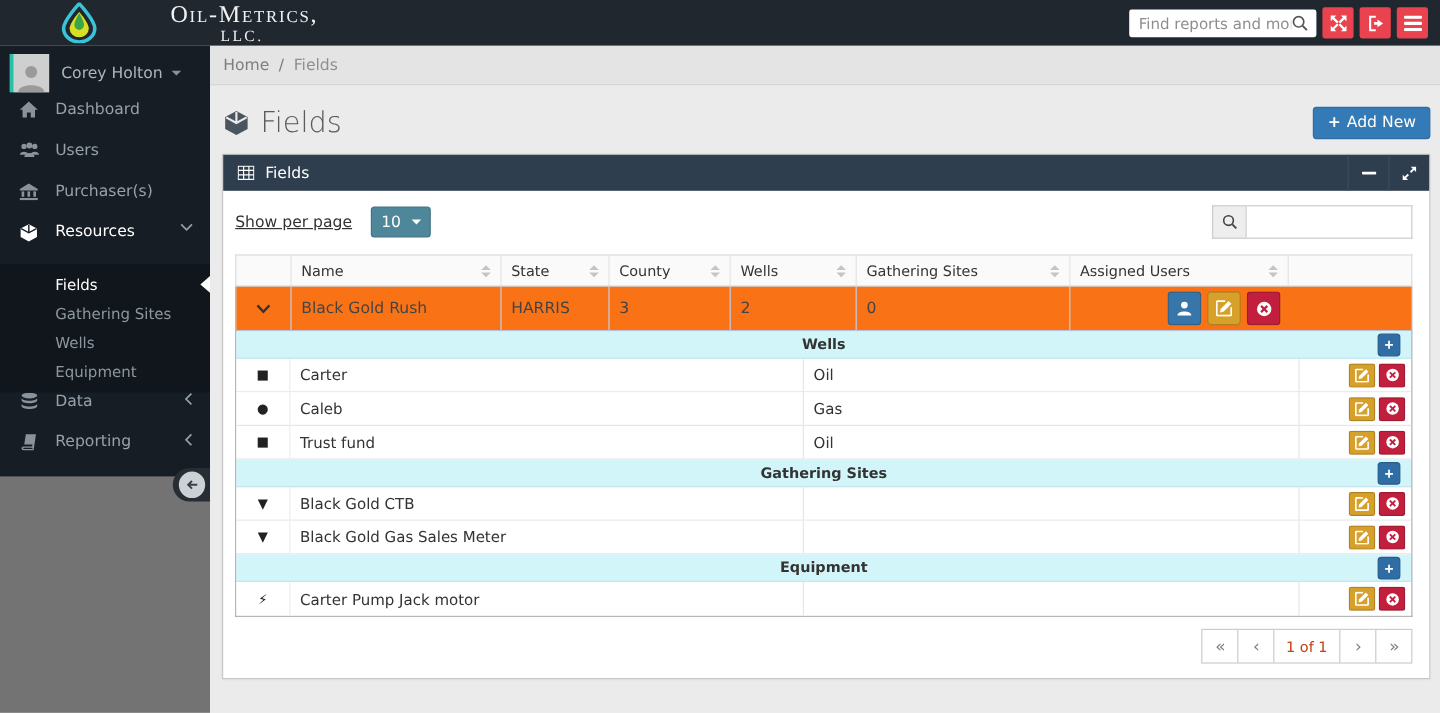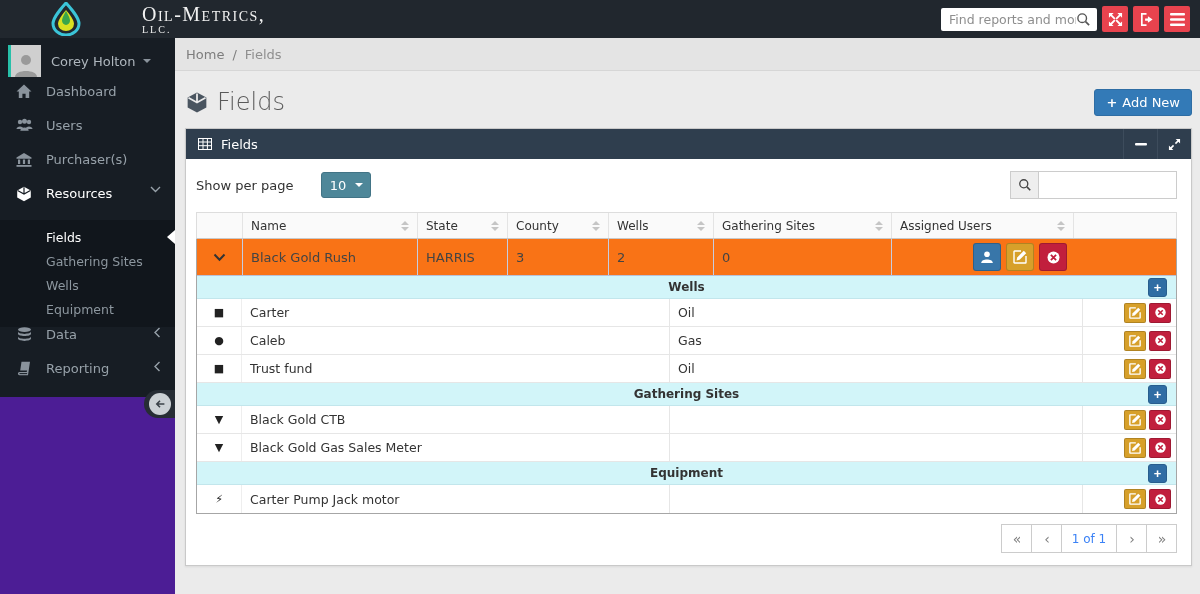--- a/index.html
+++ b/index.html
@@ -6,31 +6,31 @@
   html,body { width:1200px; height:594px; overflow:hidden; background:#ebebeb;
     font-family:"DejaVu Sans","Liberation Sans",sans-serif; font-size:13px; color:#444; }
 
   
   .topbar { position:absolute; left:0; top:0; width:1200px; height:38px; background:#21272e; z-index:30;
     display:flex; align-items:center; }
   .brand { display:flex; align-items:center; height:38px; width:300px; }
   .brand-icon { margin-left:46px; }
   .brand-text { margin-left:56px; color:#f1f1f1; font-family:"Liberation Serif","DejaVu Serif",serif; line-height:1; }
   .brand-name { font-size:20px; font-variant:small-caps; letter-spacing:1.5px; }
-  .brand-suffix { font-size:10px; letter-spacing:2px; text-align:left; margin-top:1px; padding-right:4px; }
+  .brand-suffix { font-size:13px; letter-spacing:2px; text-align:center; margin-top:1px; padding-right:4px; }
   .topbar-right { margin-left:auto; display:flex; align-items:center; gap:5px; padding-right:10px; }
   .top-search { display:flex; align-items:center; background:#fff; border-radius:2px; height:23px; width:156px; padding:0 6px 0 8px; }
   .top-search input { border:none; outline:none; flex:1; font-size:12.5px; color:#444; background:transparent; min-width:0;
     font-family:"DejaVu Sans","Liberation Sans",sans-serif; }
   .top-search input::placeholder { color:#8e8e8e; }
   .top-btn { width:26px; height:26px; background:#e8434e; border:none; border-radius:2px; display:flex;
     align-items:center; justify-content:center; cursor:pointer; }
 
   
-  .sidebar { position:absolute; left:0; top:38px; width:175px; height:556px; background:#4c1d95; z-index:20; }
+  .sidebar { position:absolute; left:0; top:38px; width:175px; height:556px; background:#737373; z-index:20; }
   .side-menu { background:#171d24; padding-bottom:2px; }
   .user-row { display:flex; align-items:center; padding:7px 8px 7px 8px; }
   .avatar-wrap { display:flex; height:32px; }
   .avatar-accent { width:3px; background:#27c0a9; }
   .avatar { width:30px; height:32px; background:#cfcfcf; display:flex; align-items:flex-end; justify-content:center; overflow:hidden; }
   .user-name { color:#aeb6bd; margin-left:10px; font-size:13px; display:flex; align-items:center; gap:7px; }
   .dd-caret { width:0; height:0; border-left:4px solid transparent; border-right:4px solid transparent; border-top:4px solid #8a939c; }
   .nav-item { display:flex; align-items:flex-start; height:34px; padding:0 14px 0 15px; color:#97a1a9; cursor:pointer; }
   .nav-item .nav-ic { width:18px; display:flex; justify-content:center; margin-right:13px; color:#8a939c; }
   .nav-item.active-parent { color:#fff; }
@@ -58,21 +58,21 @@
   .btn-add .plus { font-weight:bold; font-size:13px; }
 
   
   .panel { margin:0 8px 0 10px; background:#fff; border:1px solid #c9c9c9; box-shadow:0 1px 2px rgba(0,0,0,.08); }
   .panel-header { height:30px; background:#2f3e4e; color:#fff; display:flex; align-items:center; padding-left:12px; font-size:13px; }
   .panel-title { margin-left:9px; }
   .panel-tools { margin-left:auto; display:flex; align-items:stretch; height:30px; }
   .ptool { width:34px; display:flex; align-items:center; justify-content:center; border-left:1px solid #3d4c5c; cursor:pointer; color:#fff; }
   .panel-body { padding:9px 14px 12px 10px; }
   .toolbar { display:flex; align-items:center; margin:3px 0 13px 0; }
-  .spp-label { color:#333; margin-right:28px; }
+  .spp-label { color:#333; margin-right:16px;text-decoration:underline; }
   .per-page { background:#4e8799; border:1px solid #427486; color:#fff; border-radius:3px; height:26px; width:50px;
     display:flex; align-items:center; justify-content:center; gap:9px; cursor:pointer; font-size:13px; }
   .per-page .caret { width:0; height:0; border-left:4px solid transparent; border-right:4px solid transparent; border-top:4px solid #fff; }
   .tbl-search { margin-left:auto; display:flex; height:28px; }
   .tbl-search .s-ic { width:29px; background:#eee; border:1px solid #ccc; display:flex; align-items:center; justify-content:center; color:#444; }
   .tbl-search input { width:138px; border:1px solid #ccc; border-left:none; outline:none; padding:0 6px;
     font-family:"DejaVu Sans","Liberation Sans",sans-serif; font-size:13px; }
 
   
   .grid-head { display:grid; grid-template-columns:45px 175px 90px 101px 105px 178px 182px 1fr;
@@ -112,21 +112,21 @@
     align-items:center; justify-content:center; cursor:pointer; }
   .bolt-glyph { font-size:14px; }
 
   
   .pager-row { display:flex; justify-content:flex-end; margin-top:10px; }
   .pager { display:flex; }
   .pg-btn { min-width:31px; height:29px; background:#fff; border:1px solid #ccc; margin-left:-1px; display:flex;
     align-items:center; justify-content:center; color:#808080; font-size:14px; cursor:pointer; letter-spacing:-1px;
     font-family:"DejaVu Sans","Liberation Sans",sans-serif; }
   .pg-btn:first-child { margin-left:0; }
-  .pg-current { min-width:56px; color:#3b82f6; font-size:12px; letter-spacing:0; cursor:default; }
+  .pg-current { min-width:56px; color:#c2410c; font-size:12px; letter-spacing:0; cursor:default; }
 
   svg { display:block; }
 </style>
 </head>
 <body>
 
 <header class="topbar">
   <div class="brand">
     <span class="brand-icon">
       <svg width="40" height="34" viewBox="0 0 40 34">

